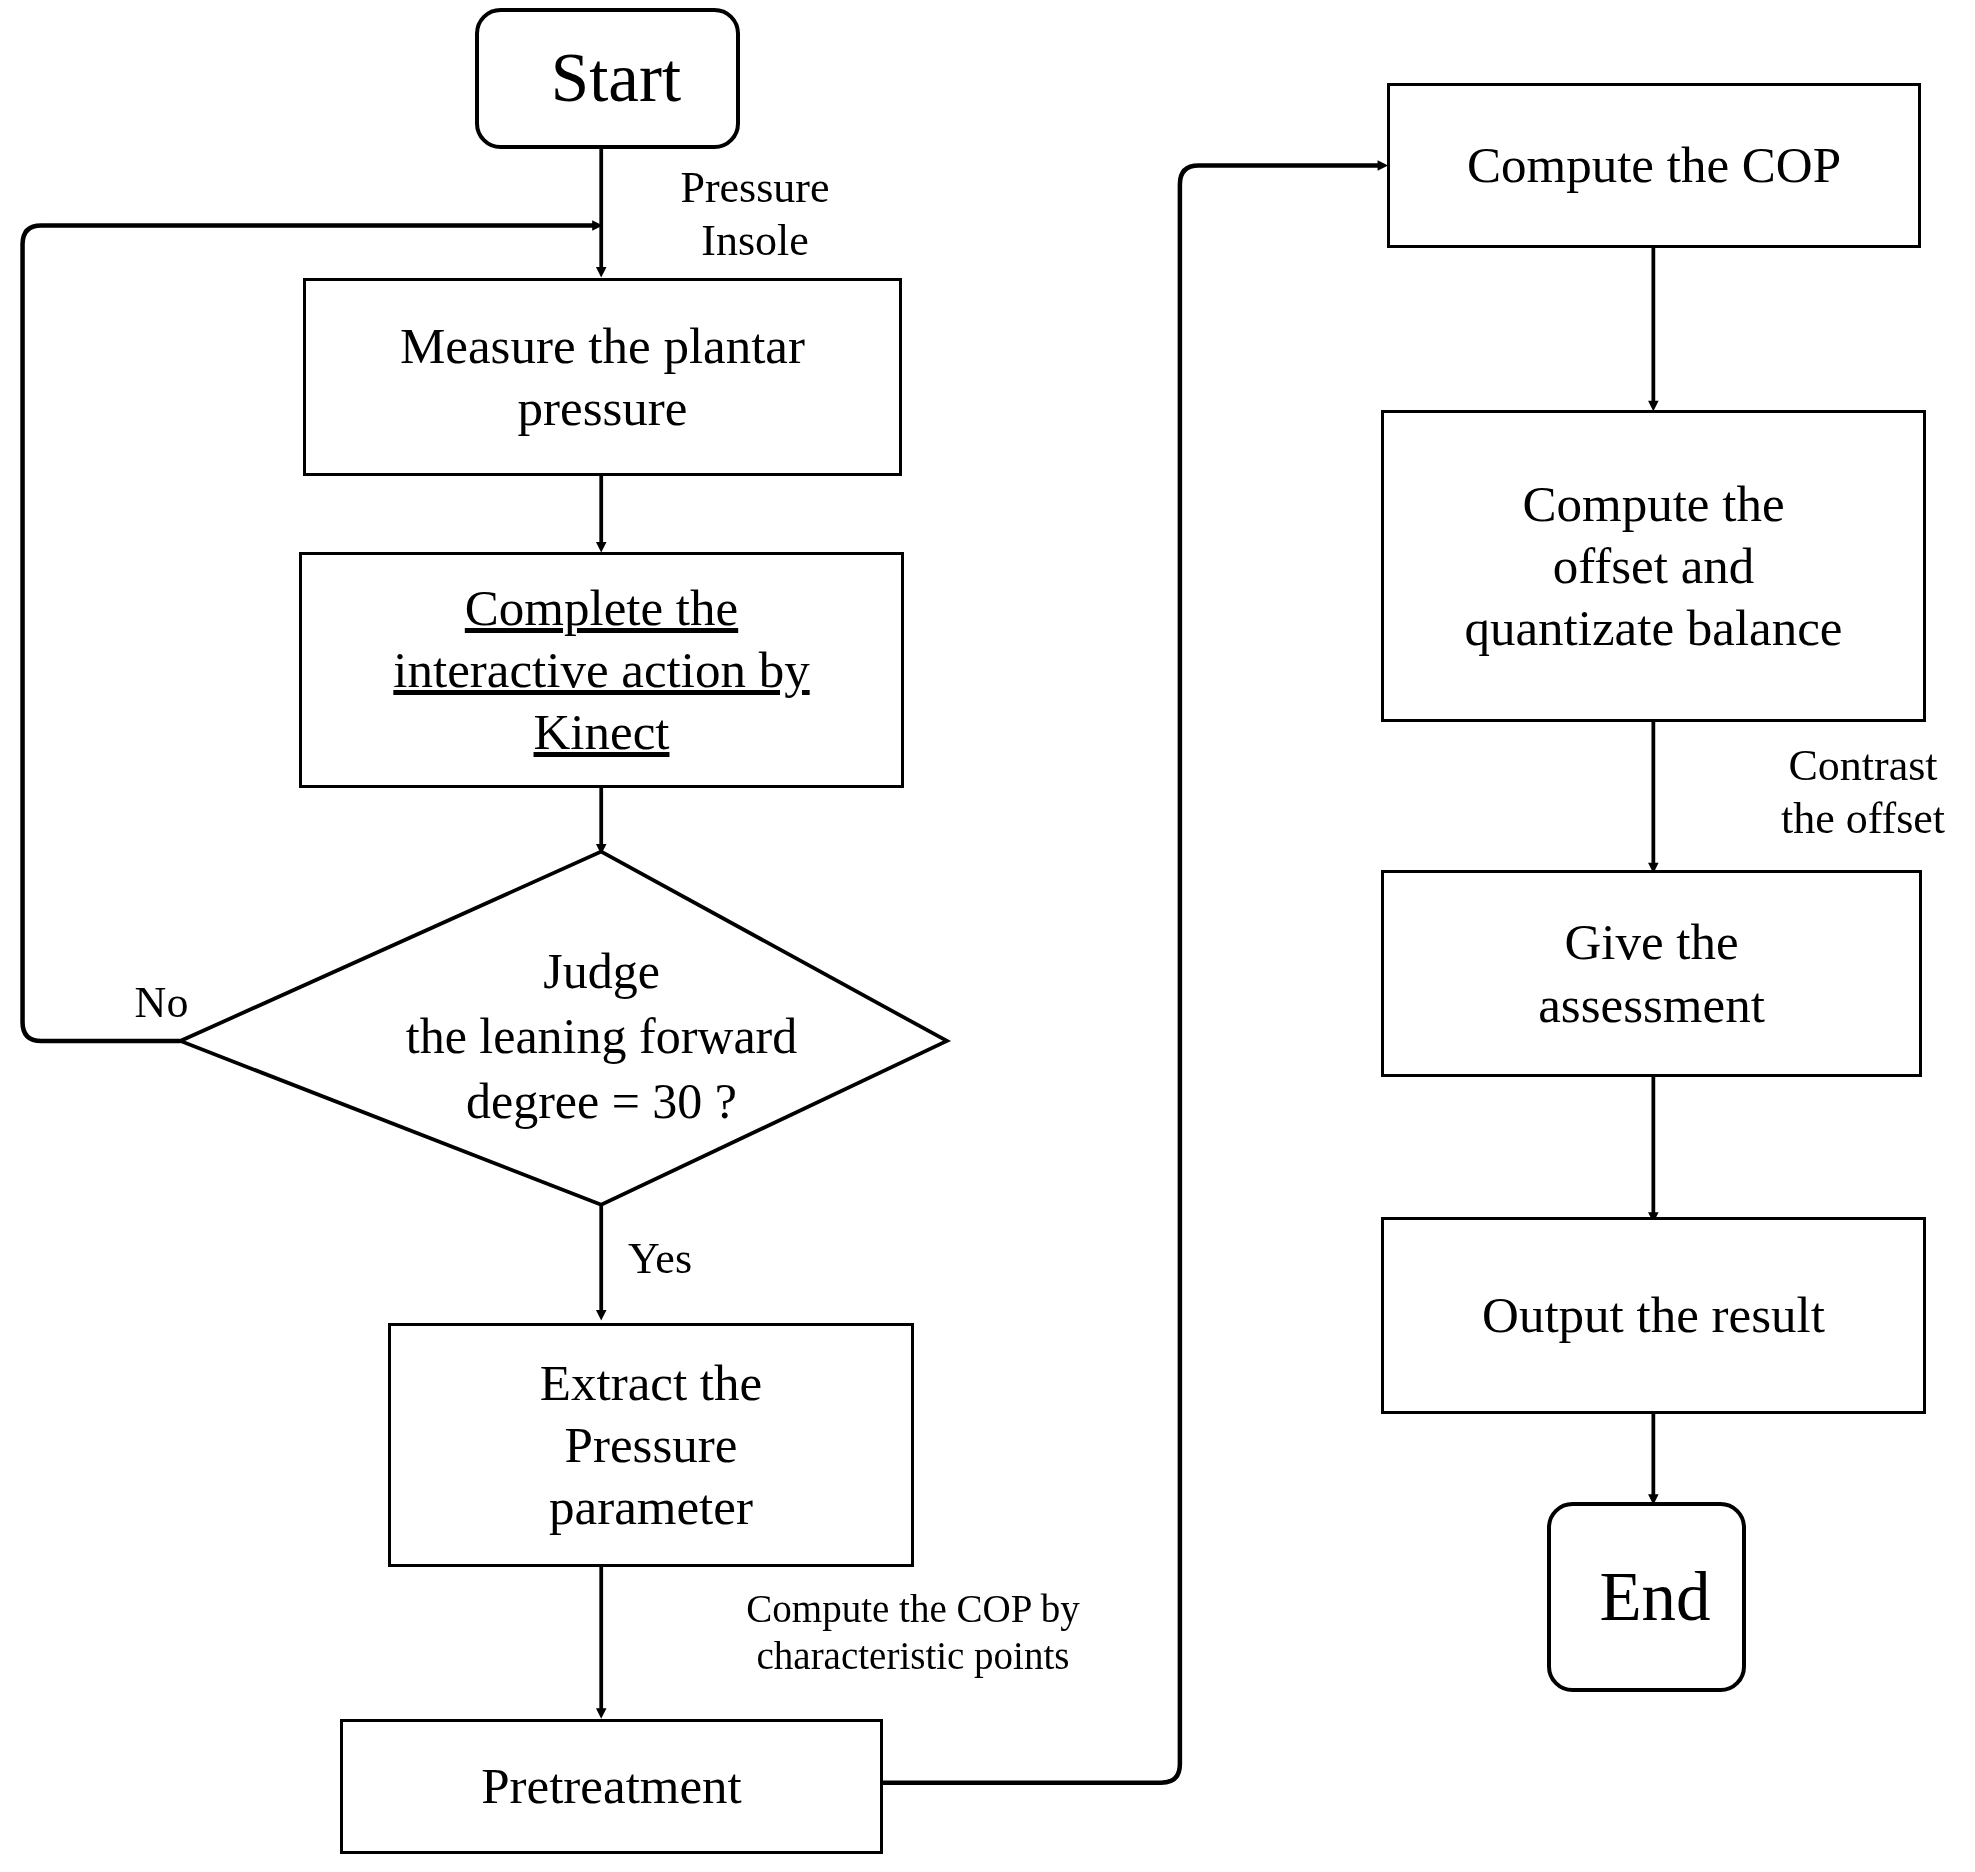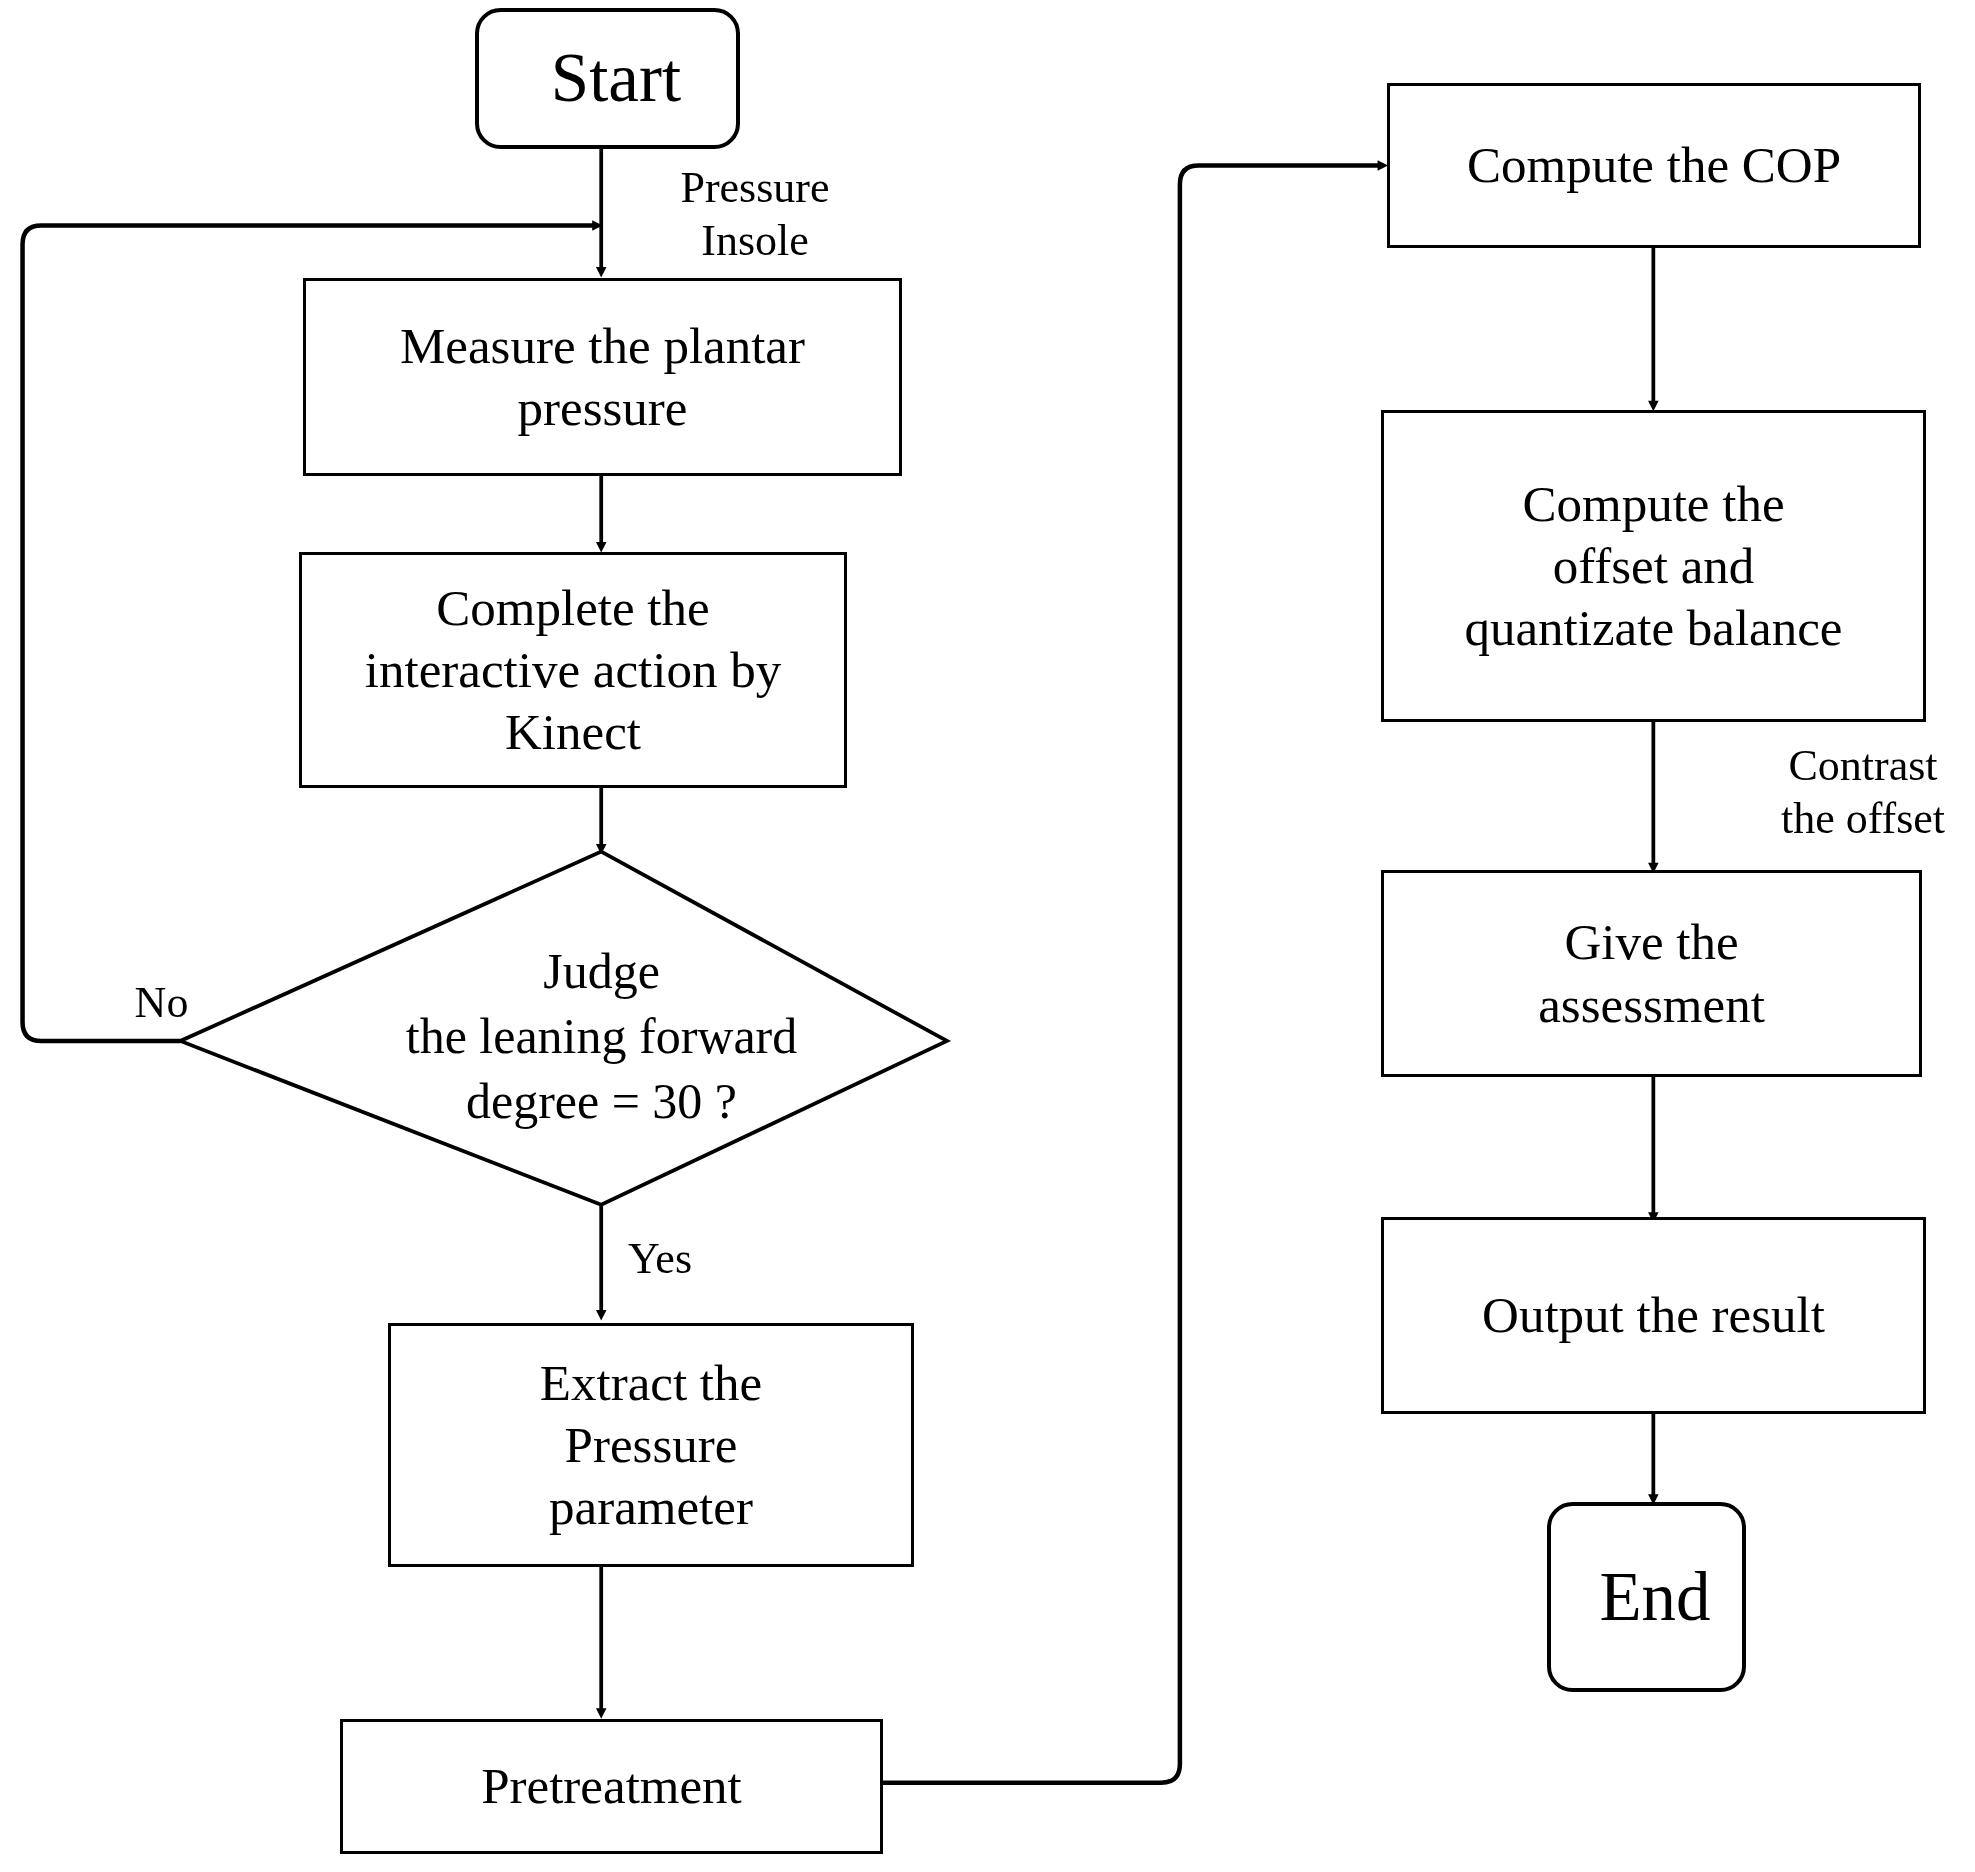--- a/index.html
+++ b/index.html
@@ -65,21 +65,21 @@
 
   <div class="node terminal term" style="left:475px;top:7.5px;width:265px;height:141px;">
     <span class="txt">Start</span>
   </div>
 
   <div class="node proc" style="left:303px;top:278px;width:599px;height:198px;">
     <span class="txt">Measure the plantar
 pressure</span>
   </div>
 
-  <div class="node proc" style="left:299px;top:552px;width:548px;height:236px;">
+  <div class="node proc" style="left:299px;top:552px;width:605px;height:236px;text-decoration:underline;">
     <span class="txt">Complete the
 interactive action by
 Kinect</span>
   </div>
 
   <div class="diamond-text" style="left:301px;top:939px;width:601px;">Judge
 the leaning forward
 degree = 30 ?</div>
 
   <div class="node proc" style="left:340px;top:1323px;width:526px;height:244px;margin-left:48px;">
@@ -115,18 +115,20 @@
     <span class="txt">End</span>
   </div>
 
   <div class="edge-label lbl-big" style="left:631px;top:162px;width:248px;text-align:center;">Pressure
 Insole</div>
 
   <div class="edge-label lbl-big" style="left:105px;top:977px;width:113px;text-align:center;">No</div>
 
   <div class="edge-label lbl-big" style="left:628px;top:1233px;width:150px;text-align:left;">Yes</div>
 
+  <div class="edge-label lbl-sm" style="left:710px;top:1586px;width:406px;text-align:center;">Compute the COP by
+characteristic points</div>
 
   <div class="edge-label lbl-big" style="left:1751px;top:740px;width:224px;text-align:center;">Contrast
 the offset</div>
 
 </div>
 
 
 </body></html>

